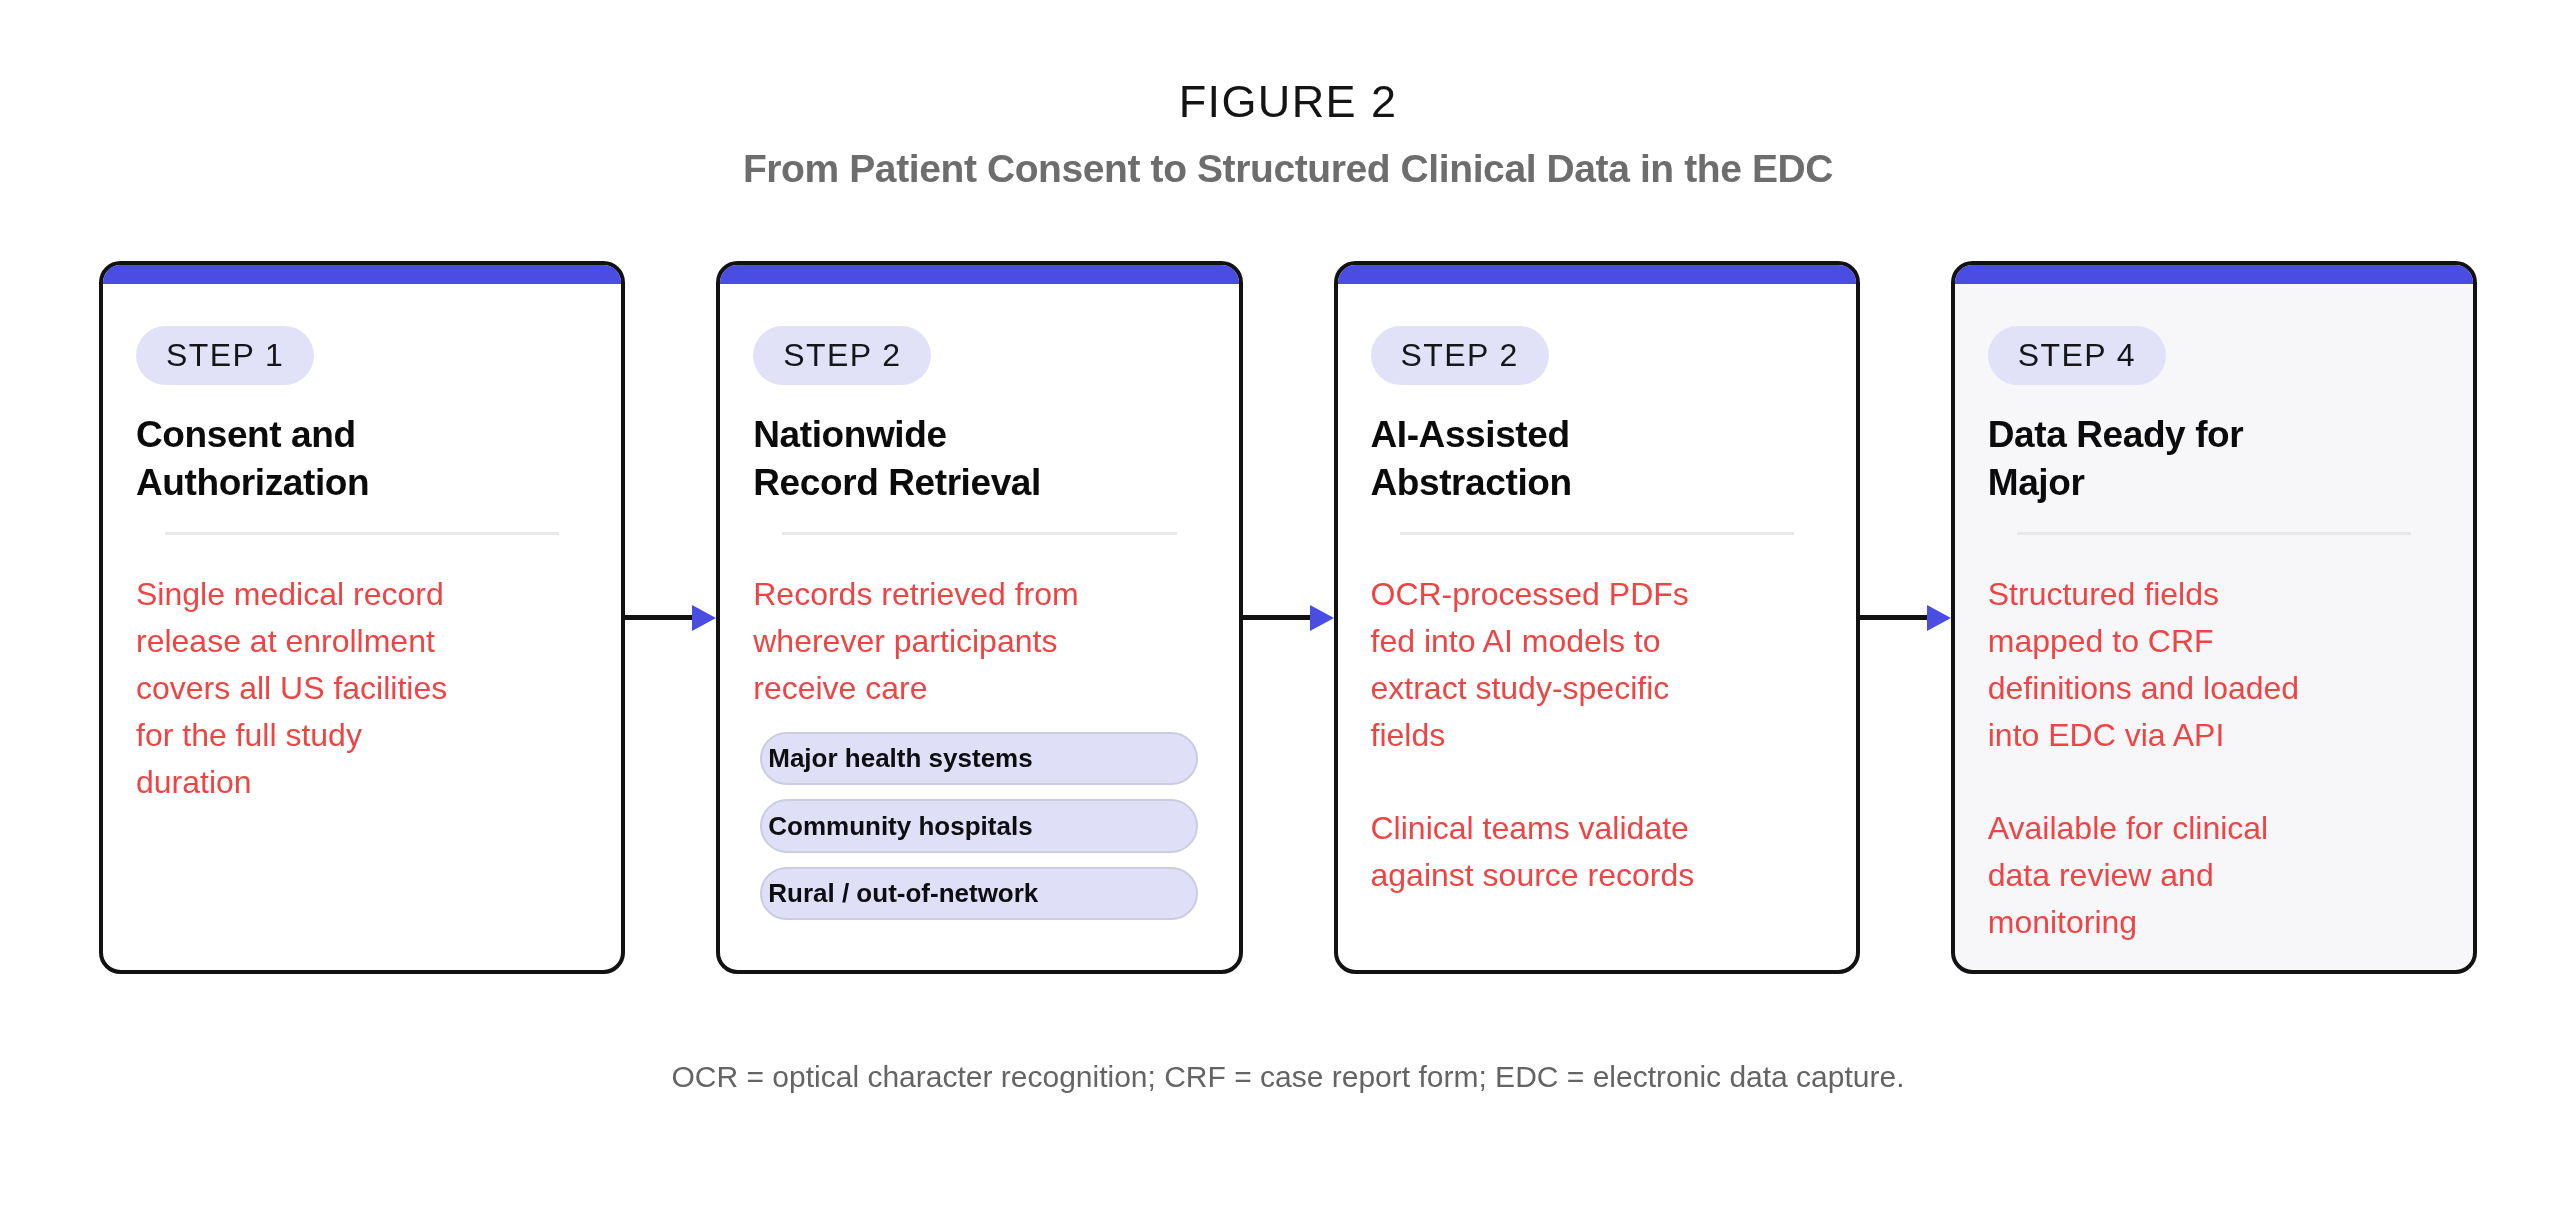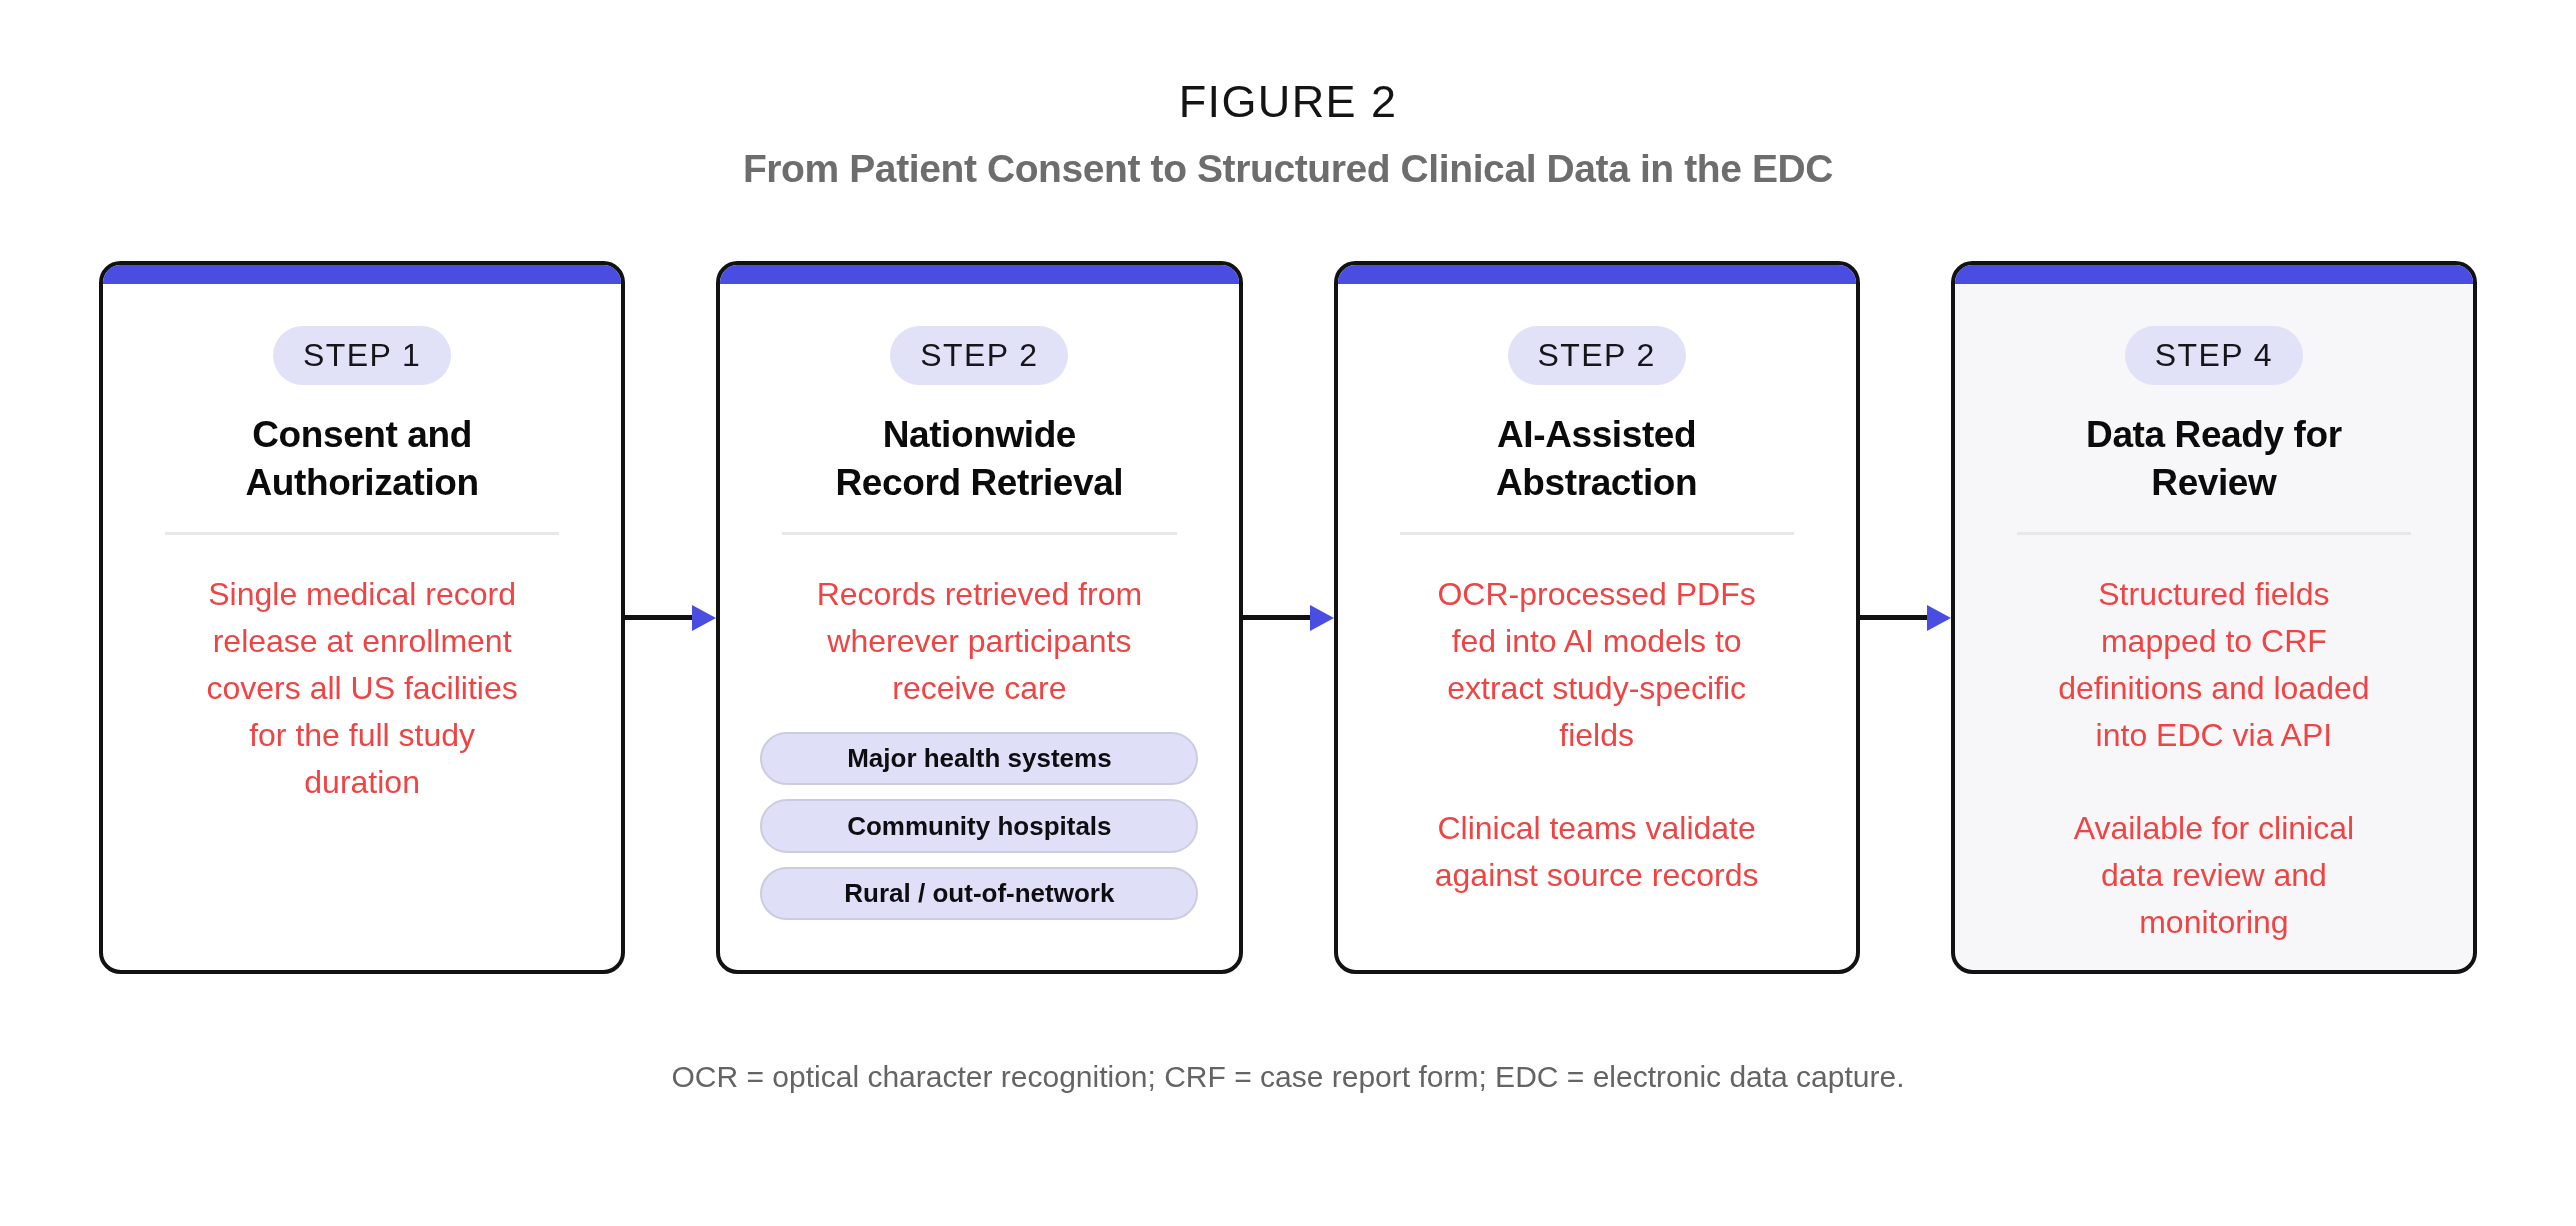--- a/index.html
+++ b/index.html
@@ -52,21 +52,20 @@
   }
   .step-card--shaded { background: #f7f7f9; }
   .card-accent-bar {
     flex: none;
     height: 18.7px;
     background: #4a4de1;
   }
   .card-inner {
     flex: 1;
     padding: 42px 33px 0 33px;
-    text-align: center;
   }
   .step-badge {
     display: inline-block;
     background: #e1e2f8;
     color: #16161a;
     border-radius: 35px;
     padding: 10.8px 30px;
     font-size: 32px;
     line-height: 1.18;
     letter-spacing: 1.4px;
@@ -216,21 +215,21 @@
       <div class="arrow">
         <div class="arrow-shaft"></div>
         <div class="arrow-head"></div>
       </div>
     </div>
 
     <section class="step-card step-card--shaded">
       <div class="card-accent-bar"></div>
       <div class="card-inner">
         <span class="step-badge">STEP 4</span>
-        <h2 class="card-title"><span>Data Ready for</span><br><span>Review</span></h2>
+        <h2 class="card-title"><span>Data Ready for</span><br><span>Major</span></h2>
         <div class="card-divider"></div>
         <p class="card-text">Structured fields
 mapped to CRF
 definitions and loaded
 into EDC via API</p>
         <p class="card-text">Available for clinical
 data review and
 monitoring</p>
       </div>
     </section>

